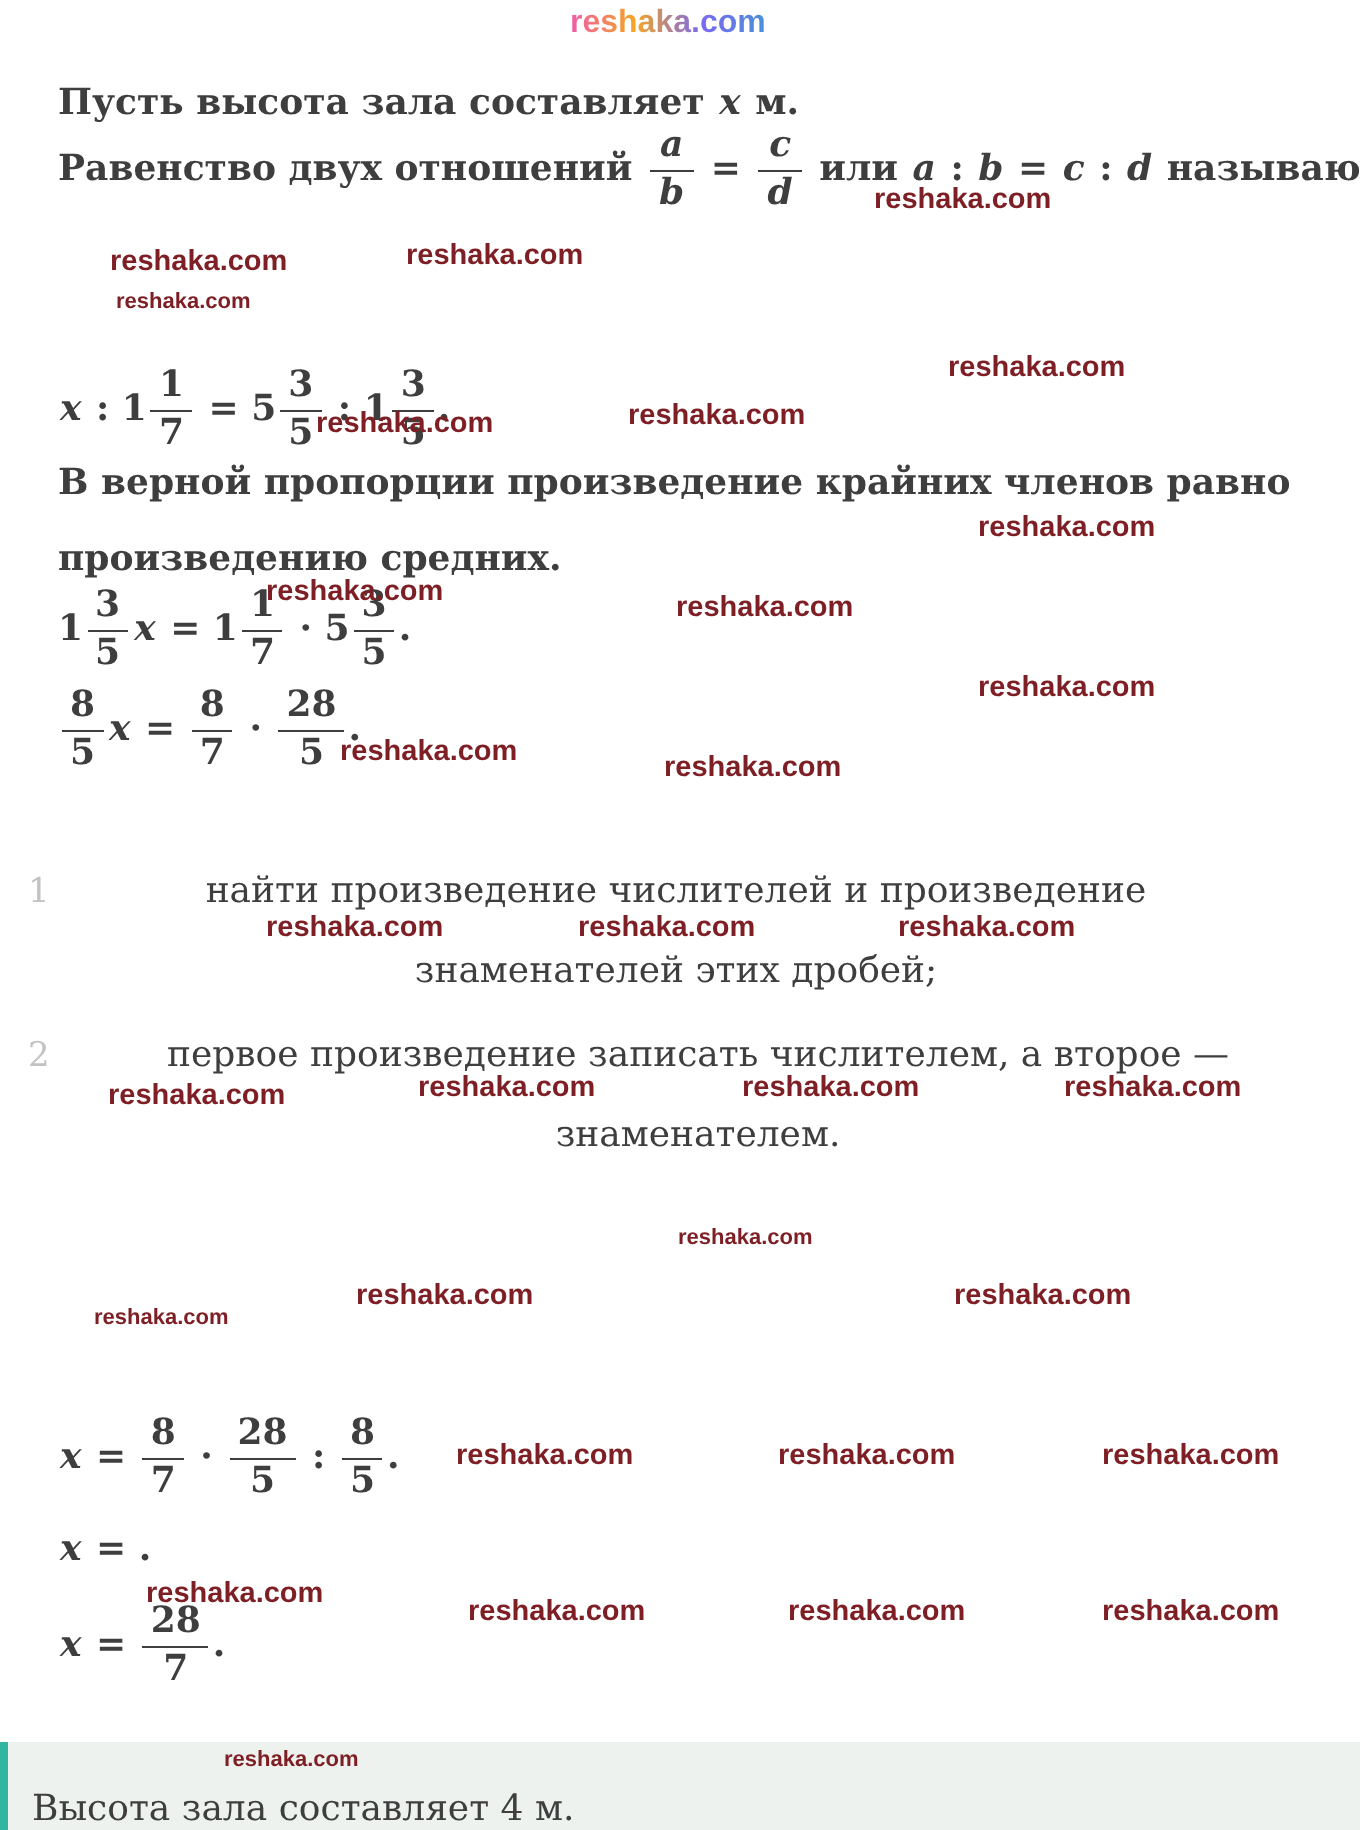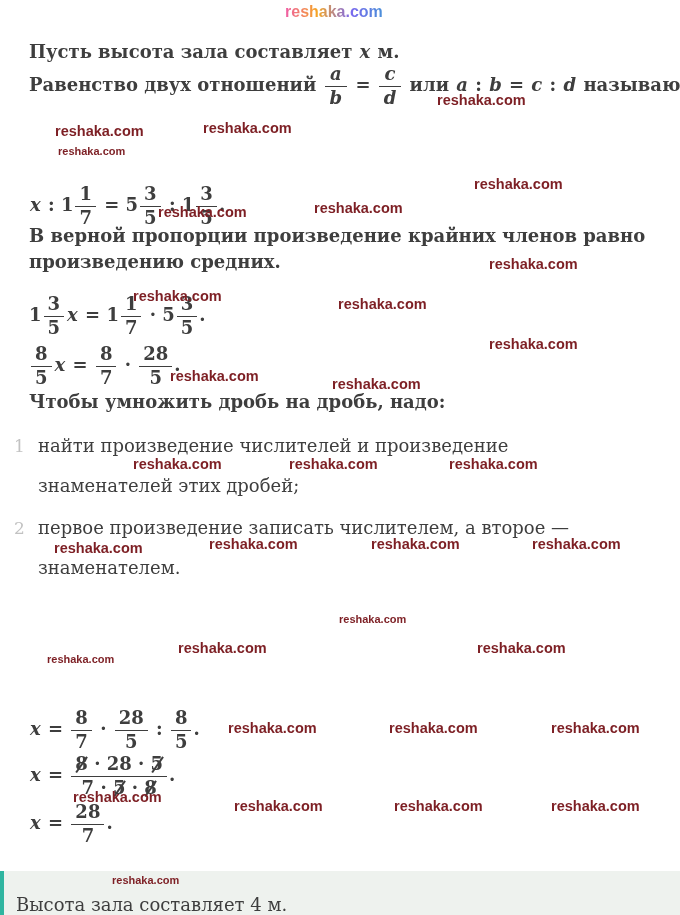--- a/index.html
+++ b/index.html
@@ -3,35 +3,35 @@
 <meta charset="utf-8">
 <style>
   html,body{margin:0;padding:0;background:#ffffff;}
   .page{
     position:relative;width:680px;height:915px;overflow:hidden;background:#ffffff;
     font-family:"DejaVu Serif",serif;color:#3e3e3e;font-size:18px;
   }
   .line{position:absolute;left:16px;margin:13px;font-weight:bold;}
   .lh34{line-height:34px;}
   .lh36{line-height:36px;}
-  .lh38{line-height:26px;}
+  .lh38{line-height:38px;}
   .lh26{line-height:26px;}
   .math{line-height:48px;white-space:nowrap;}
   .frac{display:inline-block;vertical-align:middle;text-align:center;margin:0 2px;line-height:1.15;}
   .frac .num{display:block;padding:0 4px 1px;border-bottom:1.5px solid currentColor;}
   .frac .den{display:block;padding:1px 4px 0;}
   .var{font-style:italic;padding:0 1px;}
   .cancel{position:relative;display:inline-block;}
   .cancel::after{
     content:"";position:absolute;left:-3px;right:-3px;top:50%;height:1.5px;
     background:currentColor;transform:rotate(-55deg);
   }
   .list-item{position:absolute;left:0;margin:0;line-height:40px;}
   .list-num{position:absolute;left:14px;top:0;font-size:17px;}
-  .list-text{display:block;margin-left:38px;}
+  .list-text{display:block;margin-left:38px;text-align:center;}
   .wm-layer{position:absolute;inset:0;pointer-events:none;z-index:5;}
   .wm{position:absolute;font-family:"Liberation Sans",sans-serif;font-weight:bold;white-space:nowrap;}
   .wm-md{font-size:14.5px;}
   .wm-sm{font-size:11px;}
   .top-wm{
     position:absolute;left:285px;top:3px;z-index:5;
     font-family:"Liberation Sans",sans-serif;font-weight:bold;font-size:16px;
     -webkit-background-clip:text;background-clip:text;color:transparent;
   }
   .answer{
@@ -52,37 +52,36 @@
 
 
   <p class="line math" style="top:168px"><span class="var">x</span> : 1<span class="frac"><span class="num">1</span><span class="den">7</span></span> = 5<span class="frac"><span class="num">3</span><span class="den">5</span></span> : 1<span class="frac"><span class="num">3</span><span class="den">5</span></span>.</p>
 
   <p class="line lh38" style="top:210px;width:630px">В верной пропорции произведение крайних членов равно произведению средних.</p>
 
   <p class="line math" style="top:278px">1<span class="frac"><span class="num">3</span><span class="den">5</span></span><span class="var">x</span> = 1<span class="frac"><span class="num">1</span><span class="den">7</span></span> · 5<span class="frac"><span class="num">3</span><span class="den">5</span></span>.</p>
 
   <p class="line math" style="top:328px"><span class="frac"><span class="num">8</span><span class="den">5</span></span><span class="var">x</span> = <span class="frac"><span class="num">8</span><span class="den">7</span></span> · <span class="frac"><span class="num">28</span><span class="den">5</span></span>.</p>
 
-  <p class="line lh26" style="top:376px">Чтобы умножить дробь на дробь, надо:</p>
 
   <div class="list-item" style="top:426px;width:640px">
     <span class="list-num" style="color: rgb(194, 194, 194);">1</span>
     <span class="list-text" style="width:600px">найти произведение числителей и произведение знаменателей этих дробей;</span>
   </div>
 
   <div class="list-item" style="top:508px;width:660px">
     <span class="list-num" style="color: rgb(194, 194, 194);">2</span>
     <span class="list-text">первое произведение записать числителем, а второе — знаменателем.</span>
   </div>
 
 
 
   <p class="line math" style="top:692px"><span class="var">x</span> = <span class="frac"><span class="num">8</span><span class="den">7</span></span> · <span class="frac"><span class="num">28</span><span class="den">5</span></span> : <span class="frac"><span class="num">8</span><span class="den">5</span></span>.</p>
 
-  <p class="line math" style="top:738px"><span class="var">x</span> = <span class="frac"><span class="num"><span class="cancel">8</span> · 28 · <span class="cancel">5</span></span><span class="den">7 · <span class="cancel">5</span> · <span class="cancel">8</span></span></span>.</p>
+  <p class="line math" style="top:738px"><span class="var">x</span> = .</p>
 
   <p class="line math" style="top:786px"><span class="var">x</span> = <span class="frac"><span class="num">28</span><span class="den">7</span></span>.</p>
 
 
   <div class="answer" style="border-left-color: rgb(47, 181, 160); background: rgb(238, 242, 238);">
     <span>Высота зала составляет 4 м.</span>
   </div>
 
   <div class="wm-layer">
       <span class="wm wm-md" style="left: 437px; top: 92px; color: rgb(125, 31, 36);">reshaka.com</span>

